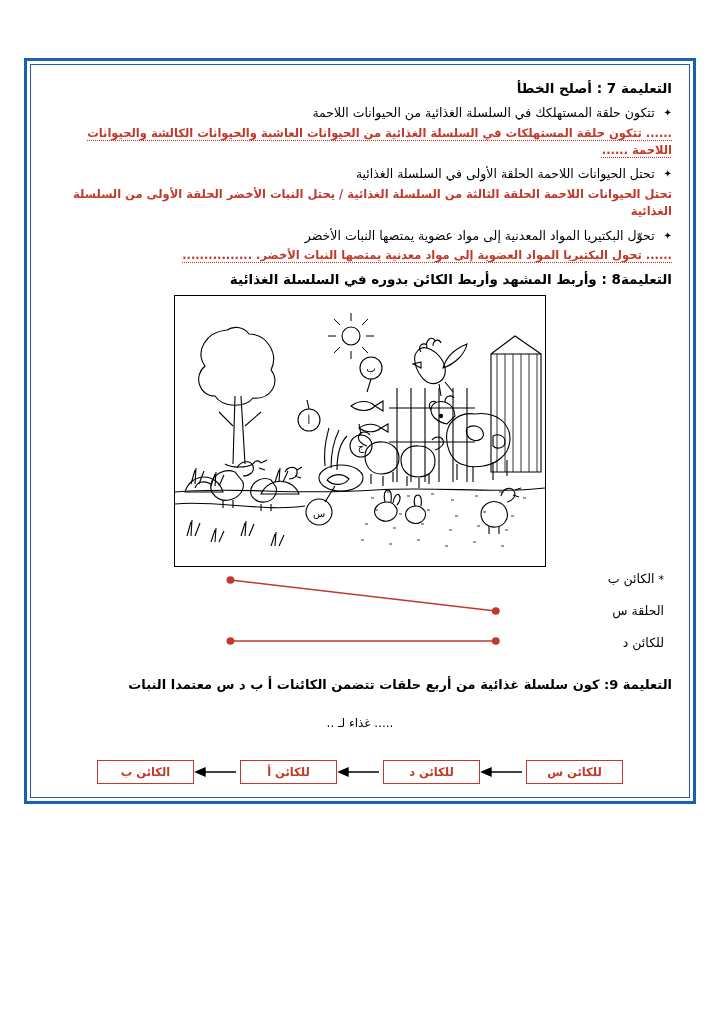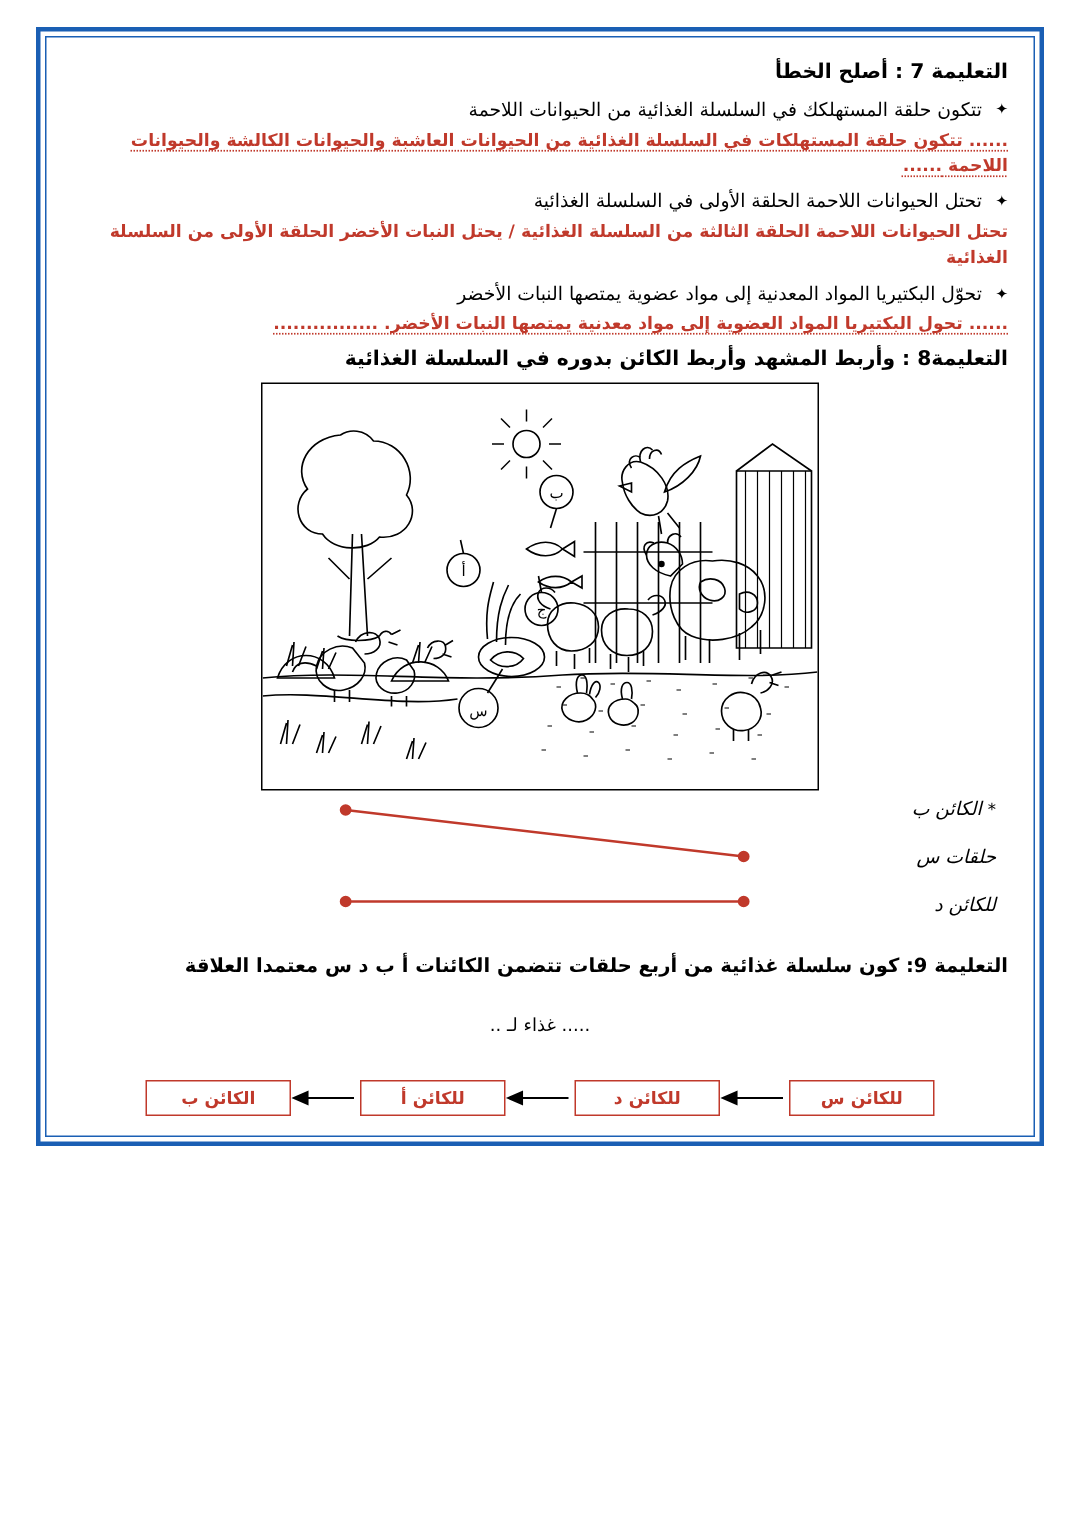--- a/index.html
+++ b/index.html
@@ -7,20 +7,21 @@
     width:720px;height:1019px;
     background:#ffffff;
     font-family:"DejaVu Sans","Liberation Sans",sans-serif;
     overflow:hidden;
   }
   .page{
     position:relative;
     width:720px;height:782px;
     background:#ffffff;
     box-sizing:border-box;
+    margin-top:40px;
   }
   .outer-frame{
     position:absolute;
     left:24px;top:18px;right:24px;bottom:18px;
     border:3px solid #1a5fb4;
     box-sizing:border-box;
   }
   .inner-frame{
     position:absolute;
     left:30px;top:24px;right:30px;bottom:24px;
@@ -92,21 +93,20 @@
   
   .match{
     position:relative;
     height:96px;
     margin-top:4px;
   }
   .match .right-col{
     position:absolute;
     right:8px;top:0;
     font-size:12.5px;
-    font-style:italic;
   }
   .match .right-col div{margin-bottom:17px;}
   .match .left-col{
     position:absolute;
     left:125px;top:0;
     text-align:left;
     font-size:12.5px;
   }
   .match .left-col div{margin-bottom:31px;}
   .match svg{
@@ -325,41 +325,41 @@
       </div>
     </div>
 
     <div class="match">
       <div class="right-col">
         <div>
           <span class="star">*</span>
           <span>الكائن ب</span>
         </div>
         <div>
-          <span>حلقات س</span>
+          <span>الحلقة س</span>
         </div>
         <div>
           <span>للكائن د</span>
         </div>
       </div>
 
 
       <svg viewBox="0 0 602 96" preserveAspectRatio="none">
         <g stroke="#c0392b" stroke-width="1.6" fill="#c0392b">
           <line x1="176" y1="9" x2="432" y2="40"></line>
           <circle cx="176" cy="9" r="3"></circle>
           <circle cx="432" cy="40" r="3"></circle>
           <line x1="176" y1="70" x2="432" y2="70"></line>
           <circle cx="176" cy="70" r="3"></circle>
           <circle cx="432" cy="70" r="3"></circle>
         </g>
       </svg>
     </div>
 
-    <div class="inst9">التعليمة 9: كون سلسلة غذائية من أربع حلقات تتضمن الكائنات أ ب د س معتمدا العلاقة</div>
+    <div class="inst9">التعليمة 9: كون سلسلة غذائية من أربع حلقات تتضمن الكائنات أ ب د س معتمدا النبات</div>
 
     <div class="food-note">..... غذاء لـ ..</div>
 
     <div class="chain">
       <div class="chain-box">للكائن  س</div>
       <div class="chain-arrow">
         <svg width="46" height="22" viewBox="0 0 46 22">
           <g stroke="#000" stroke-width="1.4" fill="#000">
             <line x1="42" y1="11" x2="8" y2="11"></line>
             <polygon points="2,11 11,7 11,15"></polygon>

